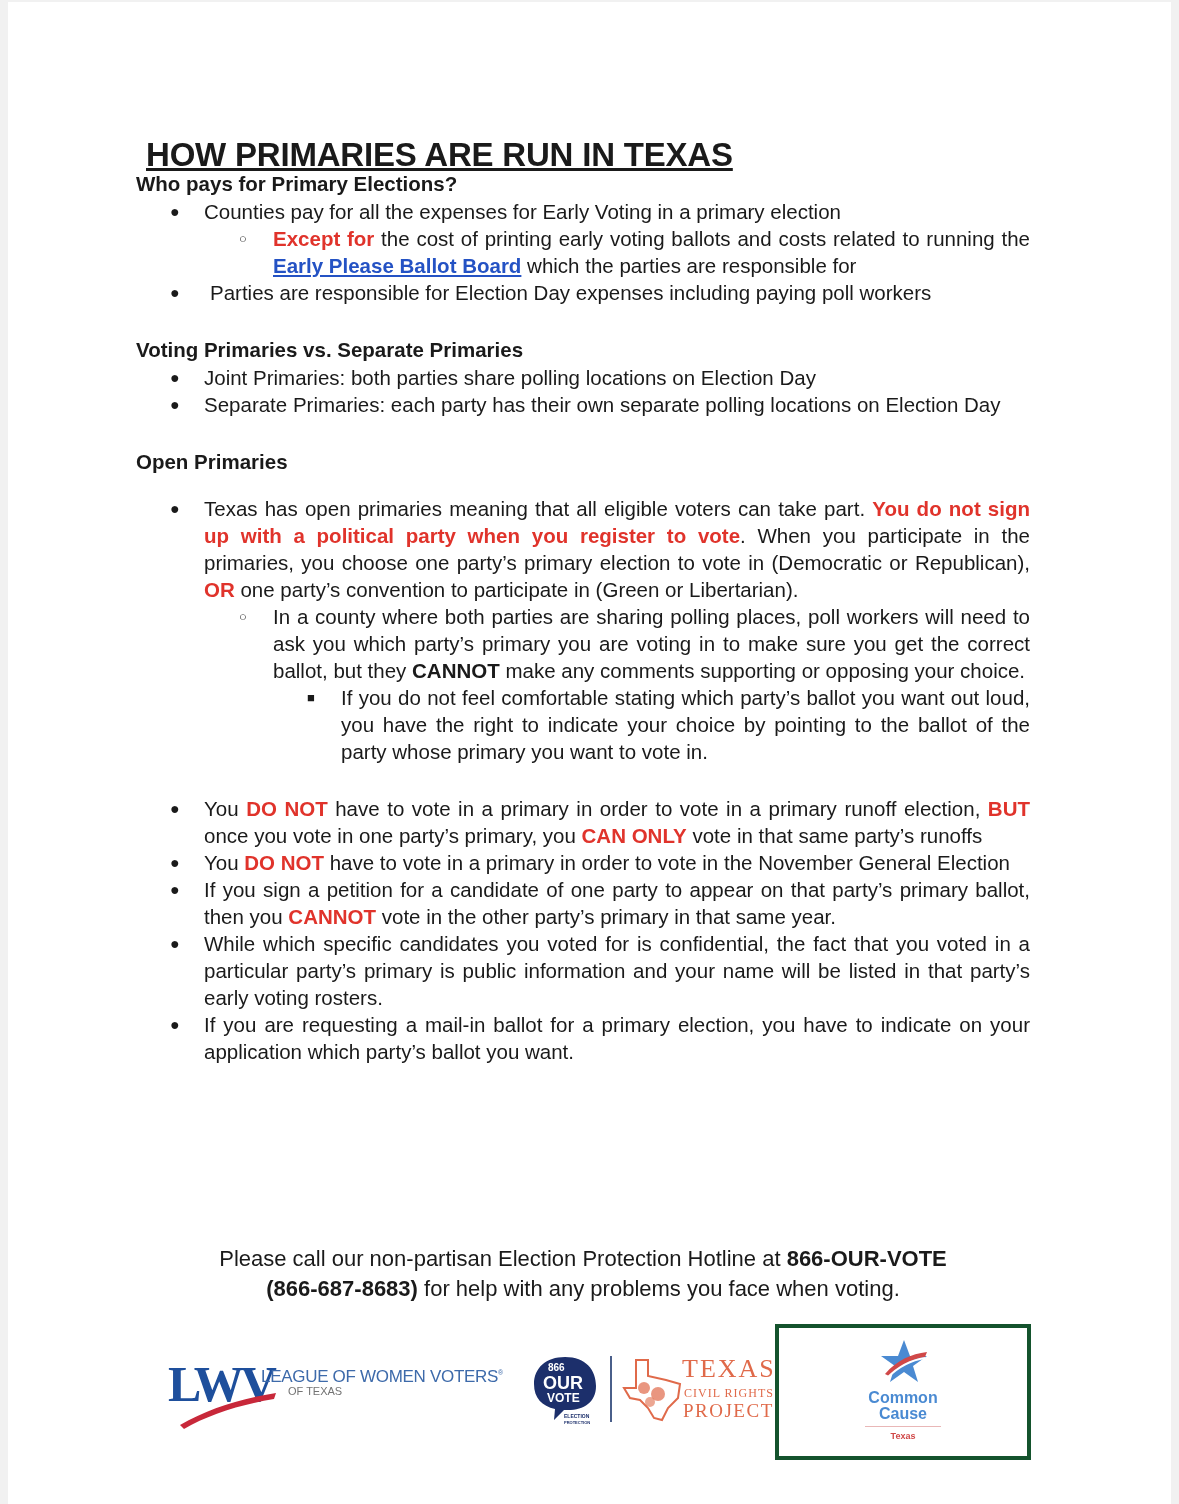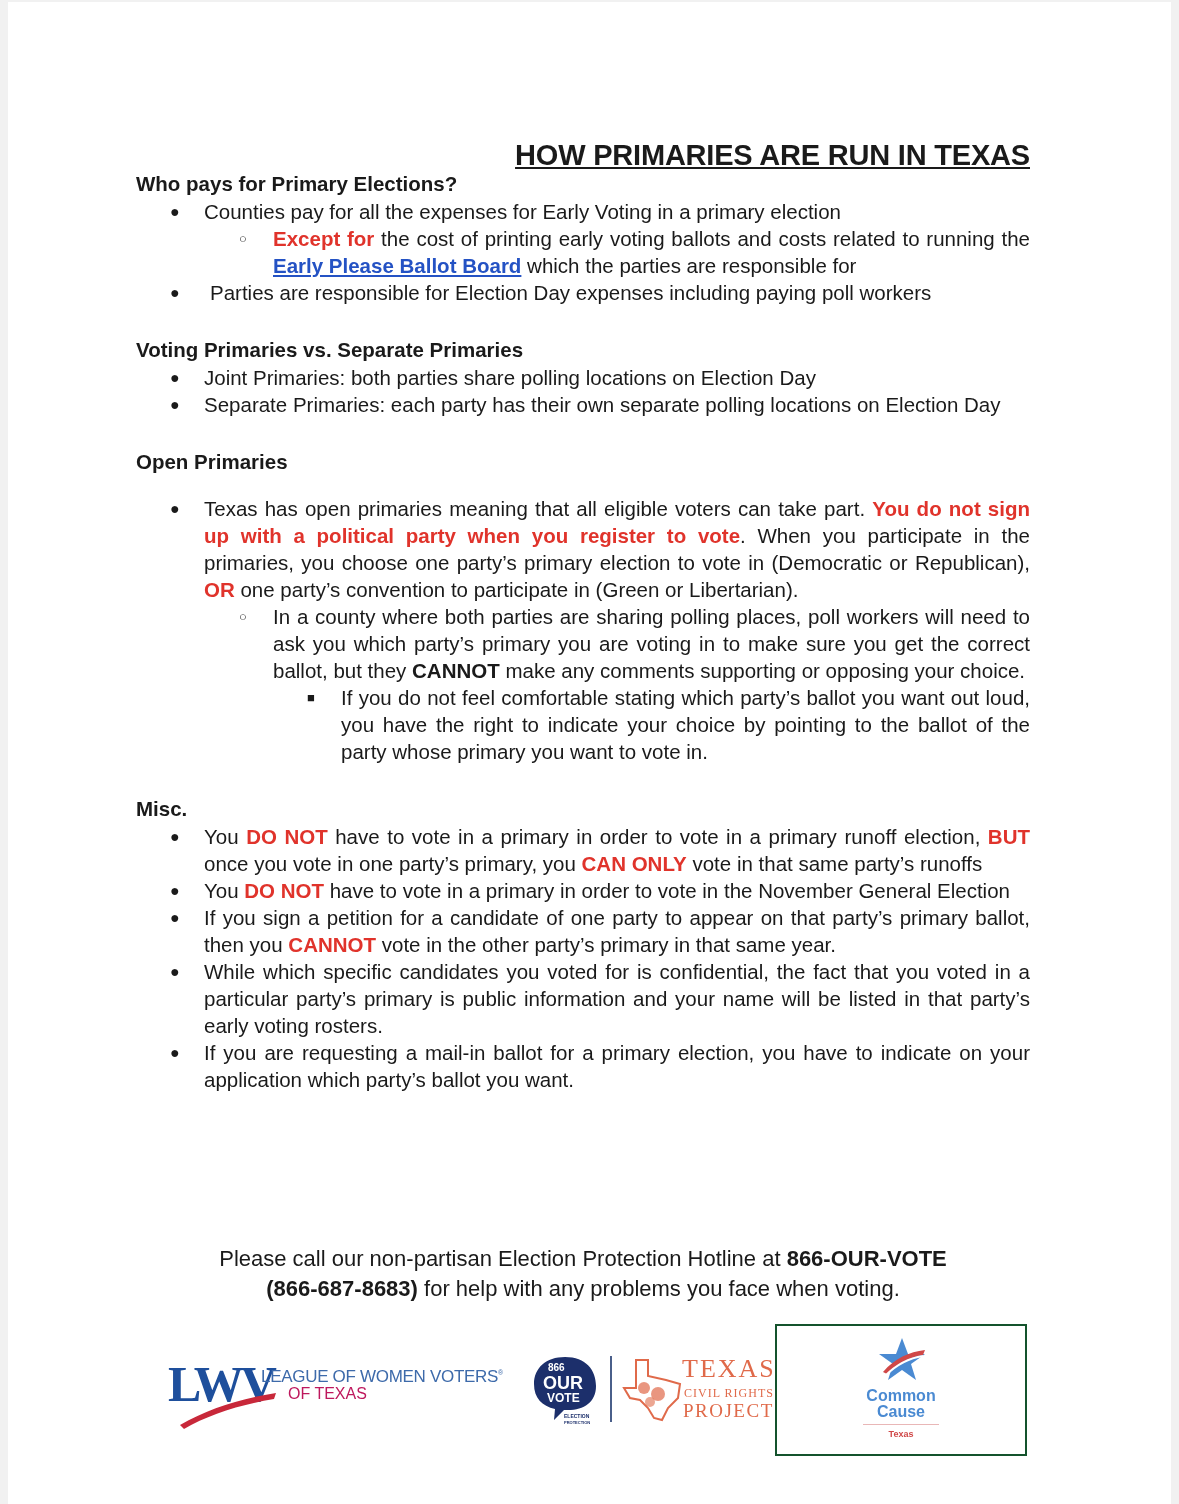--- a/index.html
+++ b/index.html
@@ -11,21 +11,21 @@
     }
     .page {
       position: absolute; left: 8px; top: 2px; width: 1163px; height: 1502px;
       background: #ffffff;
     }
     .content {
       position: absolute; left: 136px; top: 140px; width: 894px;
       font-size: 20.5px; line-height: 27px;
     }
     .title {
-      text-align: right; font-weight: bold; font-size: 29px; line-height: 30px;
+      text-align: left; font-weight: bold; font-size: 33px; line-height: 30px;
       text-decoration: underline; margin: 0 0 0 0; padding-left: 10px;
       letter-spacing: -0.2px;
     }
     h2 {
       font-size: 20.5px; font-weight: bold; margin: 0; line-height: 28px;
     }
     .gap { height: 30px; }
     .gap-open { height: 19px; }
     ul { list-style: none; margin: 0; padding: 0; }
     li { position: relative; text-align: justify; }
@@ -50,31 +50,31 @@
     .lwv-mark {
       position: absolute; left: 0; top: 4px; font-family: "Liberation Serif", serif;
       font-weight: bold; font-size: 50px; color: #1e4f9c; letter-spacing: -3px; line-height: 50px;
     }
     .lwv-swoosh { position: absolute; left: 10px; top: 36px; }
     .lwv-name {
       position: absolute; left: 93px; top: 12px; font-size: 17px; color: #3d6aaa;
       letter-spacing: -0.3px; white-space: nowrap;
     }
     .lwv-sub {
-      position: absolute; left: 120px; top: 30px; font-size: 16px; color: #be185d; white-space: nowrap;
+      position: absolute; left: 120px; top: 30px; font-size: 11px; color: #737373; white-space: nowrap;
     }
     .ourvote { position: absolute; left: 530px; top: 34px; width: 70px; height: 72px; }
     .divider { position: absolute; left: 610px; top: 36px; width: 2px; height: 66px; background: #4a5f8a; }
     .tcrp { position: absolute; left: 620px; top: 36px; width: 160px; height: 68px; }
     .tcrp-t1 { position: absolute; left: 62px; top: -2px; font-family: "Liberation Serif", serif; font-size: 26px; color: #e06a4a; letter-spacing: 2px; }
     .tcrp-t2 { position: absolute; left: 64px; top: 30px; font-family: "Liberation Serif", serif; font-size: 12px; color: #e06a4a; letter-spacing: 1px; text-align: right; }
     .tcrp-t3 { position: absolute; left: 63px; top: 44px; font-family: "Liberation Serif", serif; font-size: 19px; color: #e06a4a; letter-spacing: 1.5px; }
     .cc-box {
       position: absolute; left: 775px; top: 4px; width: 248px; height: 128px;
-      border: 2px solid #14532d; background: #fff;
+      border: 4px solid #14532d; background: #fff;
     }
     .cc-name { position: absolute; left: 0; width: 248px; top: 62px; text-align: center; color: #4a8ad2; font-weight: bold; font-size: 16px; line-height: 16px; }
     .cc-line { position: absolute; left: 86px; top: 98px; width: 76px; height: 1px; background: #e9b7b7; }
     .cc-sub { position: absolute; left: 0; width: 248px; top: 103px; text-align: center; color: #d04848; font-weight: bold; font-size: 9px; }
   </style>
 </head>
 <body>
 
 <div class="page"></div>
 
@@ -125,21 +125,20 @@
       <span>In a county where both parties are sharing polling places, poll workers will need to ask you which party’s primary you are voting in to make sure you get the correct ballot, but they </span><span class="b">CANNOT</span><span> make any comments supporting or opposing your choice.</span>
     </li>
     <li class="l3">
       <span class="bul">■</span>
       <span>If you do not feel comfortable stating which party’s ballot you want out loud, you have the right to indicate your choice by pointing to the ballot of the party whose primary you want to vote in.</span>
     </li>
   </ul>
 
   <div class="gap"></div>
 
-  <h2>Misc.</h2>
   <ul>
     <li class="l1">
       <span class="bul">●</span>
       <span>You </span><span class="red">DO NOT</span><span> have to vote in a primary in order to vote in a primary runoff election, </span><span class="red">BUT</span><span> once you vote in one party’s primary, you </span><span class="red">CAN ONLY</span><span> vote in that same party’s runoffs</span>
     </li>
     <li class="l1">
       <span class="bul">●</span>
       <span>You </span><span class="red">DO NOT</span><span> have to vote in a primary in order to vote in the November General Election</span>
     </li>
     <li class="l1">

